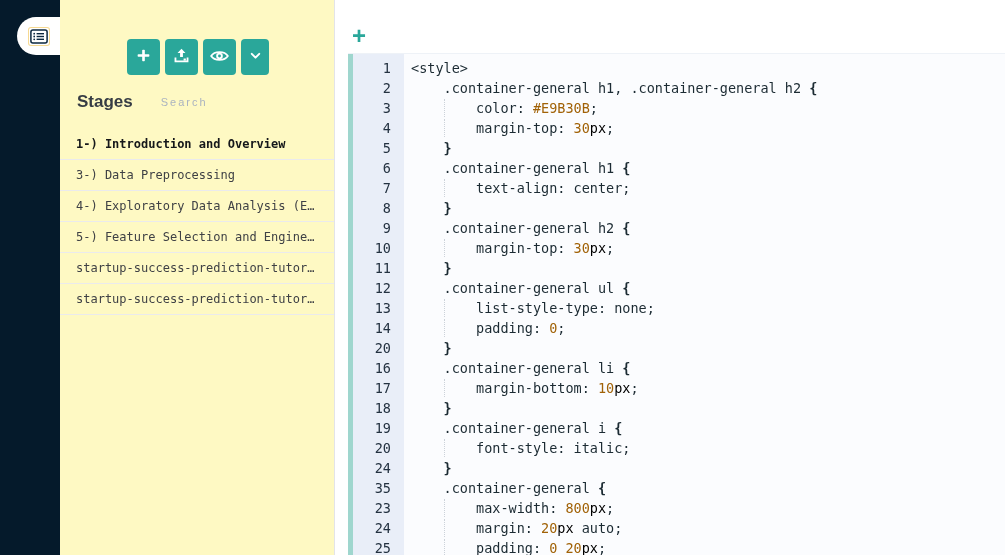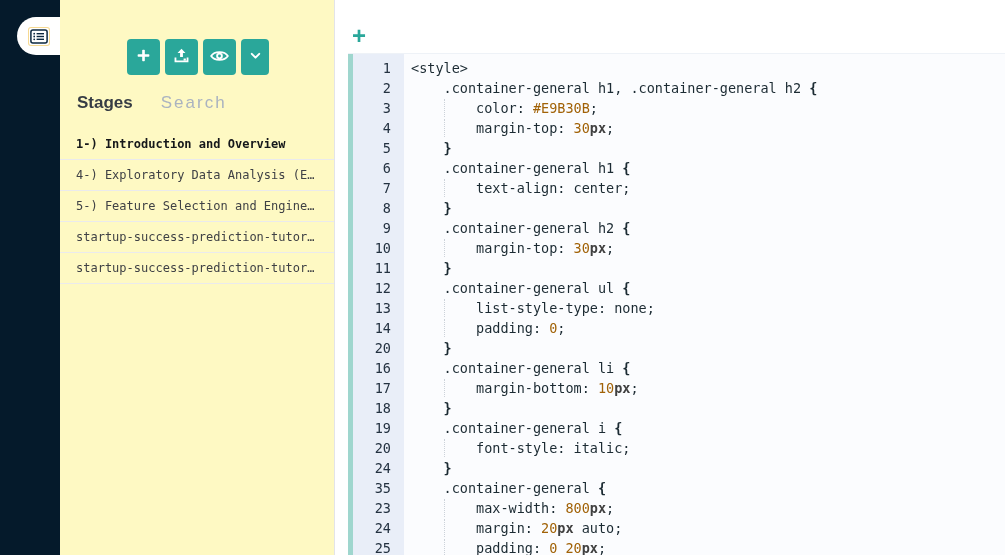--- a/index.html
+++ b/index.html
@@ -54,21 +54,21 @@
   .panel-header {
     position: absolute; left: 17px; top: 92px; right: 10px;
     display: flex; align-items: center;
   }
   .panel-title {
     font-size: 17px; font-weight: 700; color: #363c44;
   }
   .search-input {
     margin-left: 26px; border: none; outline: none; width: 140px;
     font-family: "Liberation Sans", sans-serif;
-    font-size: 17px; letter-spacing: 2px; color: #3c4450;
+    font-size: 11px; letter-spacing: 2px; color: #3c4450;
     background: transparent;
   }
   .search-input::placeholder { color: #aab3c0; opacity: 1; }
   .stage-list {
     position: absolute; left: 0; top: 129px; width: 100%;
   }
   .stage-item {
     height: 31px; line-height: 31px;
     padding-left: 16px; padding-right: 6px;
     border-bottom: 1px solid #eaeaed;
@@ -104,21 +104,21 @@
     position: relative; height: 20px; line-height: 20px; padding-left: 7px;
     white-space: pre;
     font-family: "DejaVu Sans Mono", monospace; font-size: 13.5px;
   }
   .cl .iguide {
     position: absolute; left: calc(7px + 4ch); top: 1px; bottom: 1px;
     border-left: 1px dotted #ccd2d9;
   }
   .tk-plain   { color: #1c2b33; text-align: right; }
   .tk-value   { color: #a16207; }
-  .tk-unit    { color: #404040; font-weight: 700; }
+  .tk-unit    { color: #000000; font-weight: 400; }
   .tk-bracket { color: #1c2b33; font-weight: 700; }
 </style>
 </head>
 <body>
 
 <div class="stage-wrap">
 
   <div class="rail">
     <div class="rail-tab">
       <span class="icon-box">
@@ -176,20 +176,21 @@
       </button>
     </div>
 
     <div class="panel-header">
       <span class="panel-title">Stages</span>
       <input class="search-input" type="text" placeholder="Search" style="">
     </div>
 
     <div class="stage-list">
         <div class="stage-item active">1-) Introduction and Overview</div>
+        <div class="stage-item">3-) Data Preprocessing</div>
         <div class="stage-item">4-) Exploratory Data Analysis (E…</div>
         <div class="stage-item">5-) Feature Selection and Engine…</div>
         <div class="stage-item">startup-success-prediction-tutor…</div>
         <div class="stage-item">startup-success-prediction-tutor…</div>
       </div>
   </div>
 
   <div class="editor-add">+</div>
 
   <div class="editor">

